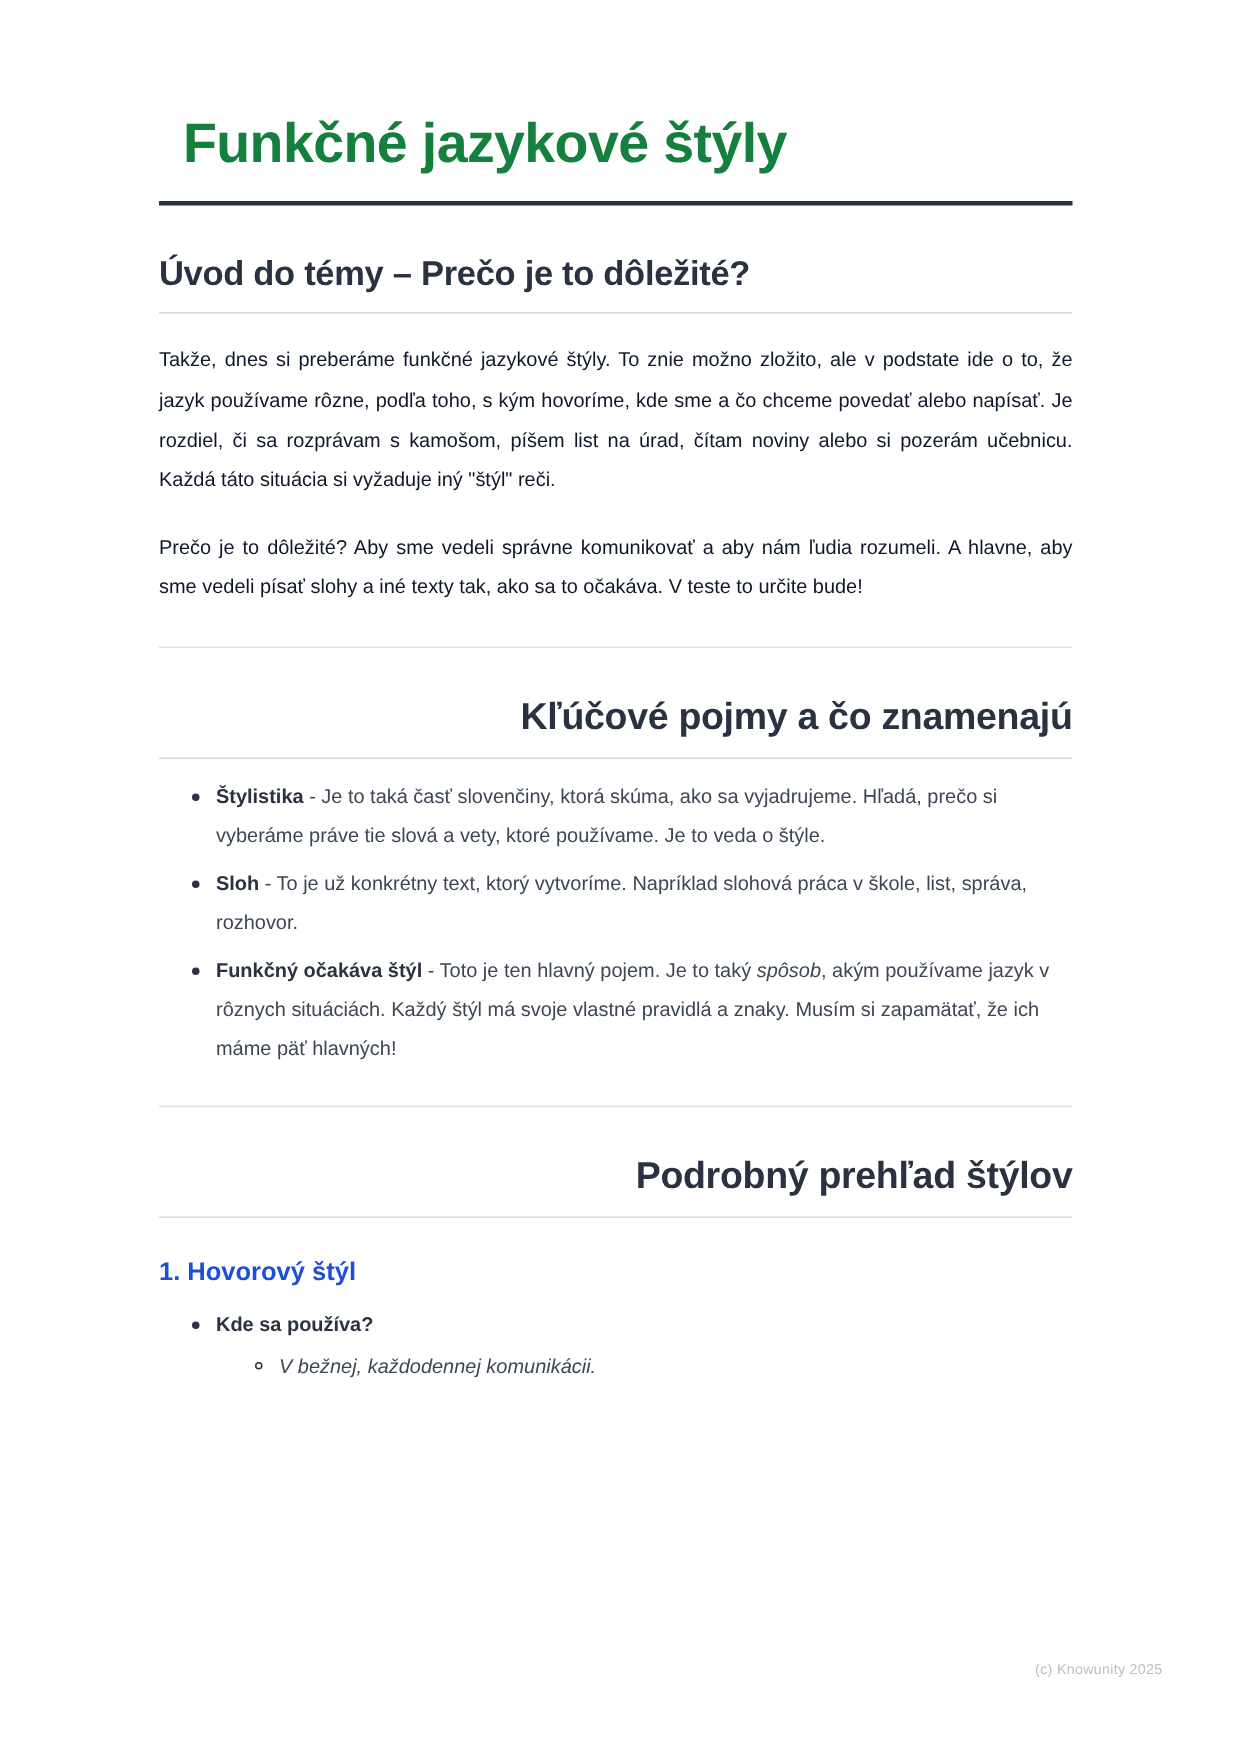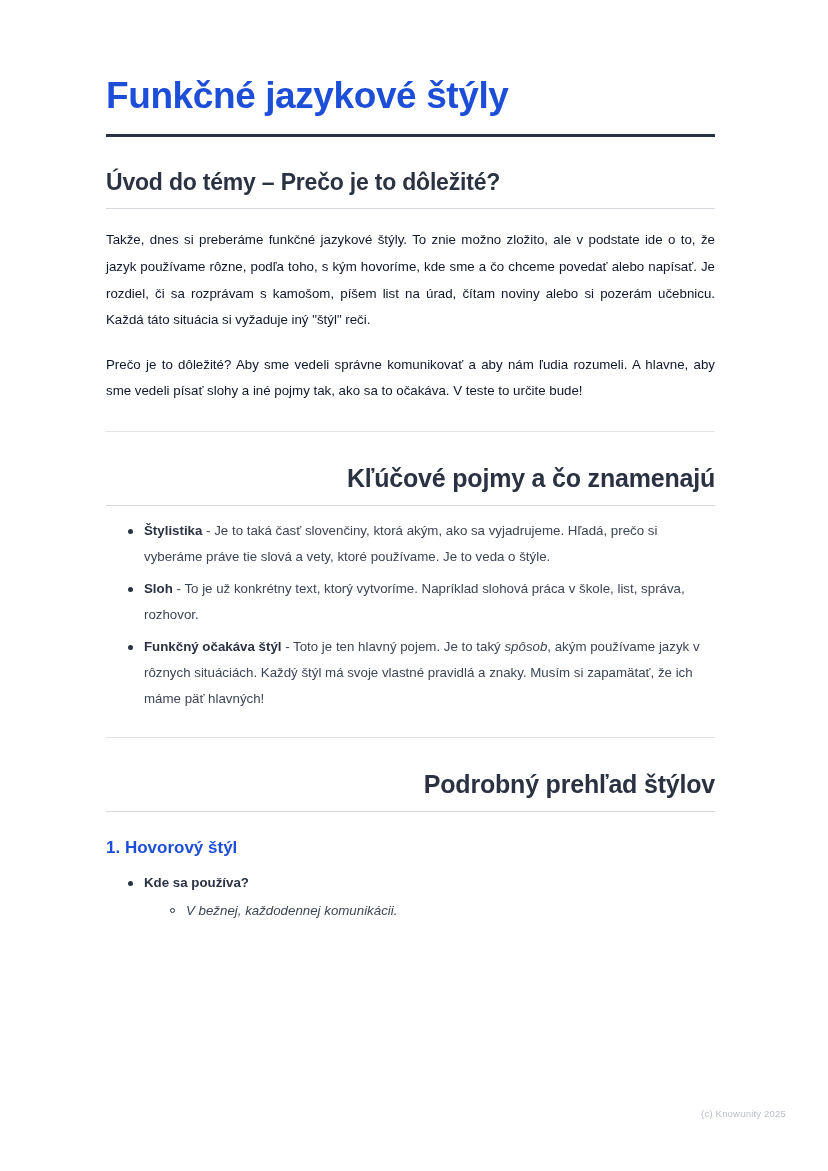--- a/index.html
+++ b/index.html
@@ -55,22 +55,22 @@
     background: #ffffff;
     box-sizing: border-box;
     padding: 30px 68px 0 68px;
     overflow: hidden;
   }
   h1.doc-title {
     font-size: 37px;
     line-height: 1.12;
     font-weight: bold;
     letter-spacing: -0.4px;
-    color: #1d4ed8;
-    margin: 12px 0 0 0;
+    color: #15803d;
+    margin: 12px 0 0 16px;
   }
   .title-rule {
     margin-top: 18px;
     height: 3px;
     background: #2a3242;
     width: 100%;
   }
   h2.section {
     font-size: 23px;
     font-weight: bold;
@@ -157,21 +157,21 @@
     width: 100%;
   }
   h3.sub-head {
     font-size: 17px;
     font-weight: bold;
     color: #1d4ed8;
     margin: 26px 0 0 0;
   }
   .watermark {
     position: absolute;
-    right: 42px;
+    right: 53px;
     bottom: 52px;
     font-size: 9.5px;
     color: #b9bfc8;
     letter-spacing: 0.2px;
   }
 </style>
 </head>
 <body>
 
 <div class="page">
@@ -181,30 +181,30 @@
   <div class="rail-right"></div>
 
   <div class="sheet">
 
     <h1 class="doc-title">Funkčné jazykové štýly</h1>
     <div class="title-rule"></div>
 
     <h2 class="section">Úvod do témy – Prečo je to dôležité?</h2>
     <div class="sec-rule"></div>
     <p class="body">Takže, dnes si preberáme funkčné jazykové štýly. To znie možno zložito, ale v podstate ide o to, že jazyk používame rôzne, podľa toho, s kým hovoríme, kde sme a čo chceme povedať alebo napísať. Je rozdiel, či sa rozprávam s kamošom, píšem list na úrad, čítam noviny alebo si pozerám učebnicu. Každá táto situácia si vyžaduje iný "štýl" reči.</p>
-    <p class="body">Prečo je to dôležité? Aby sme vedeli správne komunikovať a aby nám ľudia rozumeli. A hlavne, aby sme vedeli písať slohy a iné pojmy tak, ako sa to očakáva. V teste to určite bude!</p>
+    <p class="body">Prečo je to dôležité? Aby sme vedeli správne komunikovať a aby nám ľudia rozumeli. A hlavne, aby sme vedeli písať slohy a iné texty tak, ako sa to očakáva. V teste to určite bude!</p>
 
     <div class="divider"></div>
 
     <h2 class="section big">Kľúčové pojmy a čo znamenajú</h2>
     <div class="sec-rule"></div>
 
     <ul class="bullets">
       <li>
-        <strong class="term">Štylistika</strong><span> - </span><span>Je to taká časť slovenčiny, ktorá akým, ako sa vyjadrujeme. Hľadá, prečo si vyberáme práve tie slová a vety, ktoré používame. Je to veda o štýle.</span>
+        <strong class="term">Štylistika</strong><span> - </span><span>Je to taká časť slovenčiny, ktorá skúma, ako sa vyjadrujeme. Hľadá, prečo si vyberáme práve tie slová a vety, ktoré používame. Je to veda o štýle.</span>
       </li>
       <li>
         <strong class="term">Sloh</strong><span> - </span><span>To je už konkrétny text, ktorý vytvoríme. Napríklad slohová práca v škole, list, správa, rozhovor.</span>
       </li>
       <li>
         <strong class="term">Funkčný očakáva štýl</strong><span> - </span><span>Toto je ten hlavný pojem. Je to taký </span><em class="ital">spôsob</em><span>, akým používame jazyk v rôznych situáciách. Každý štýl má svoje vlastné pravidlá a znaky. Musím si zapamätať, že ich máme päť hlavných!</span>
       </li>
     </ul>
 
     <div class="divider"></div>

